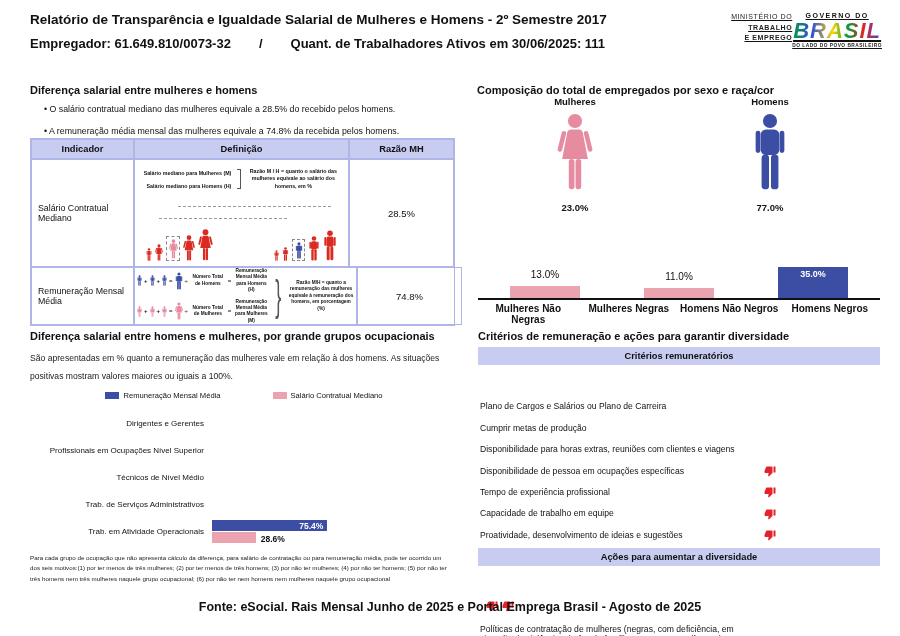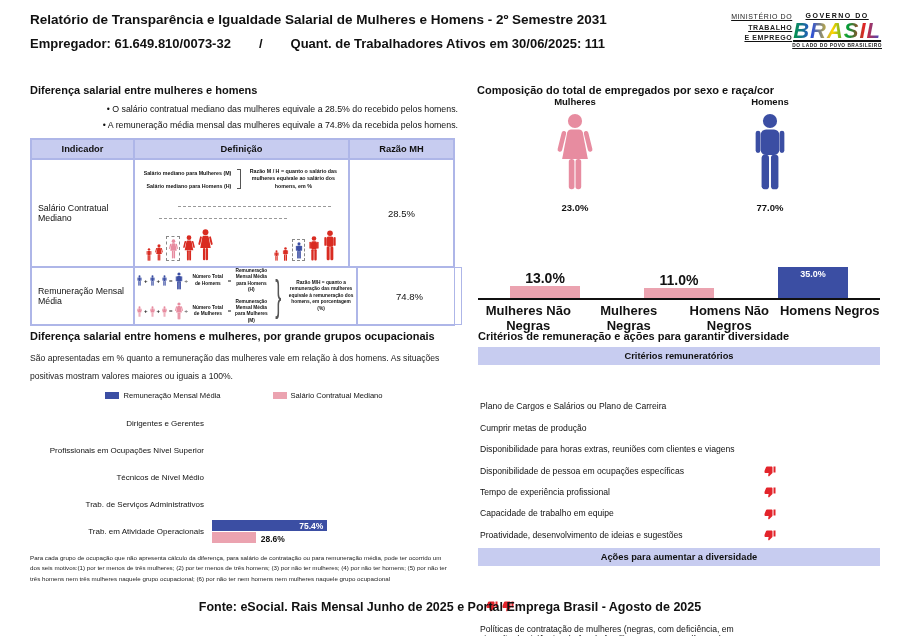--- a/index.html
+++ b/index.html
@@ -25,21 +25,21 @@
     background:linear-gradient(90deg,#009c3b 0%,#2b4fd8 22%,#ffd400 45%,#009c3b 62%,#e52322 80%,#2b4fd8 100%);
     -webkit-background-clip:text; background-clip:text; color:transparent;
   }
   .brasil-bottom{font-size:4.8px; font-weight:bold; letter-spacing:.5px; margin-top:1px; color:#222;}
 
   
   .sec-h{font-size:11px; font-weight:bold;}
 
   
   .gap-sec{left:30px; top:84px; width:428px;}
-  .gap-bullets{margin-top:8px; display:flex; flex-direction:column; gap:6px; padding-left:14px;align-items:flex-end;}
+  .gap-bullets{margin-top:8px; display:flex; flex-direction:column; gap:12px; padding-left:14px;}
   .gap-bullets div{font-size:8.8px;}
 
   .gap-table{left:30px; top:138px; width:425px; border:1px solid var(--tborder); font-size:8.8px;}
   .gt-row{display:grid; grid-template-columns:103px 1fr 105px;}
   .gt-cell{border:1px solid var(--tborder); padding:3px; display:flex; align-items:center; justify-content:center; text-align:center;}
   .gt-head .gt-cell{background:var(--band); font-weight:bold; font-size:9.3px; height:20px;}
   .gt-ind{justify-content:flex-start; text-align:left; padding-left:6px;}
   .gt-def{flex-direction:column; justify-content:flex-start; align-items:stretch;}
   .r1{height:108px;} .r2{height:58px;}
   .gt-ratio{font-size:9.5px;}
@@ -68,28 +68,28 @@
   
   .comp-title{left:477px; top:84px;}
   .comp-fig{top:96px; width:120px; text-align:center;}
   .comp-fig .lbl{font-size:9.5px; font-weight:bold;}
   .comp-fig svg{margin-top:6px;}
   .comp-fig .pct{font-size:9.5px; font-weight:bold; margin-top:7px;}
   .comp-women{left:515px;} .comp-men{left:710px;}
 
   .race-cols{left:478px; top:240px; width:402px; height:58px; display:flex; align-items:flex-end;}
   .race-col{flex:1; display:flex; flex-direction:column; align-items:center; justify-content:flex-end;}
-  .race-val-above{font-size:14px; font-weight:bold; margin-bottom:0;}
+  .race-val-above{font-size:10px; font-weight:normal; margin-bottom:6px;}
   .race-bar{width:70px; position:relative;}
   .race-bar.pinkbar{background:var(--pink);}
   .race-bar.bluebar{background:var(--blue);}
   .race-val-in{position:absolute; top:2px; left:0; right:0; text-align:center; color:#fff; font-size:9px; font-weight:bold;}
   .race-axis{left:478px; top:298px; width:402px; border-top:2.5px solid #111;}
   .race-cats{left:478px; top:303px; width:402px; display:flex;}
-  .race-cats div{flex:1; text-align:center; font-size:13px; font-weight:bold;}
+  .race-cats div{flex:1; text-align:center; font-size:10px; font-weight:bold;}
 
   
   .occ-sec{left:30px; top:330px; width:428px;}
   .occ-desc{margin-top:7px; font-size:8.6px; line-height:2.1; color:#222;}
   .occ-legend{margin-top:6px; display:flex; justify-content:center; gap:52px; align-items:center;}
   .leg-item{display:flex; align-items:center; gap:4px; font-size:7.6px;}
   .leg-sw{width:14px; height:7px; display:inline-block;}
   .leg-blue{background:var(--blue);} .leg-pink{background:var(--pink);}
   .occ-chart{margin-top:10px;}
   .occ-row{display:flex; align-items:center; height:27px;}
@@ -137,21 +137,21 @@
       <rect x="20.6" y="52" width="6.4" height="34" rx="3"></rect>
     </g>
     <g id="sym-thumb-down">
       <path d="M15 3H6c-.83 0-1.54.5-1.84 1.22l-3.02 7.05c-.09.23-.14.47-.14.73v2c0 1.1.9 2 2 2h6.31l-.95 4.57-.03.32c0 .41.17.79.44 1.06L9.83 23l6.59-6.59c.36-.36.58-.86.58-1.41V5c0-1.1-.9-2-2-2zm4 0v12h4V3h-4z"></path>
     </g>
   </defs>
 </svg>
 
 <div id="page">
 
-  <div class="abs rpt-title">Relatório de Transparência e Igualdade Salarial de Mulheres e Homens - 2º Semestre 2031</div>
+  <div class="abs rpt-title">Relatório de Transparência e Igualdade Salarial de Mulheres e Homens - 2º Semestre 2017</div>
   <div class="abs rpt-subline">
     <span>Empregador: 61.649.810/0073-32</span>
     <span>/</span>
     <span>Quant. de Trabalhadores Ativos em 30/06/2025: 111</span>
   </div>
 
   <div class="abs gov-wrap">
     <div class="ministry">
       <div>MINISTÉRIO DO</div>
       <div class="b">TRABALHO</div>

